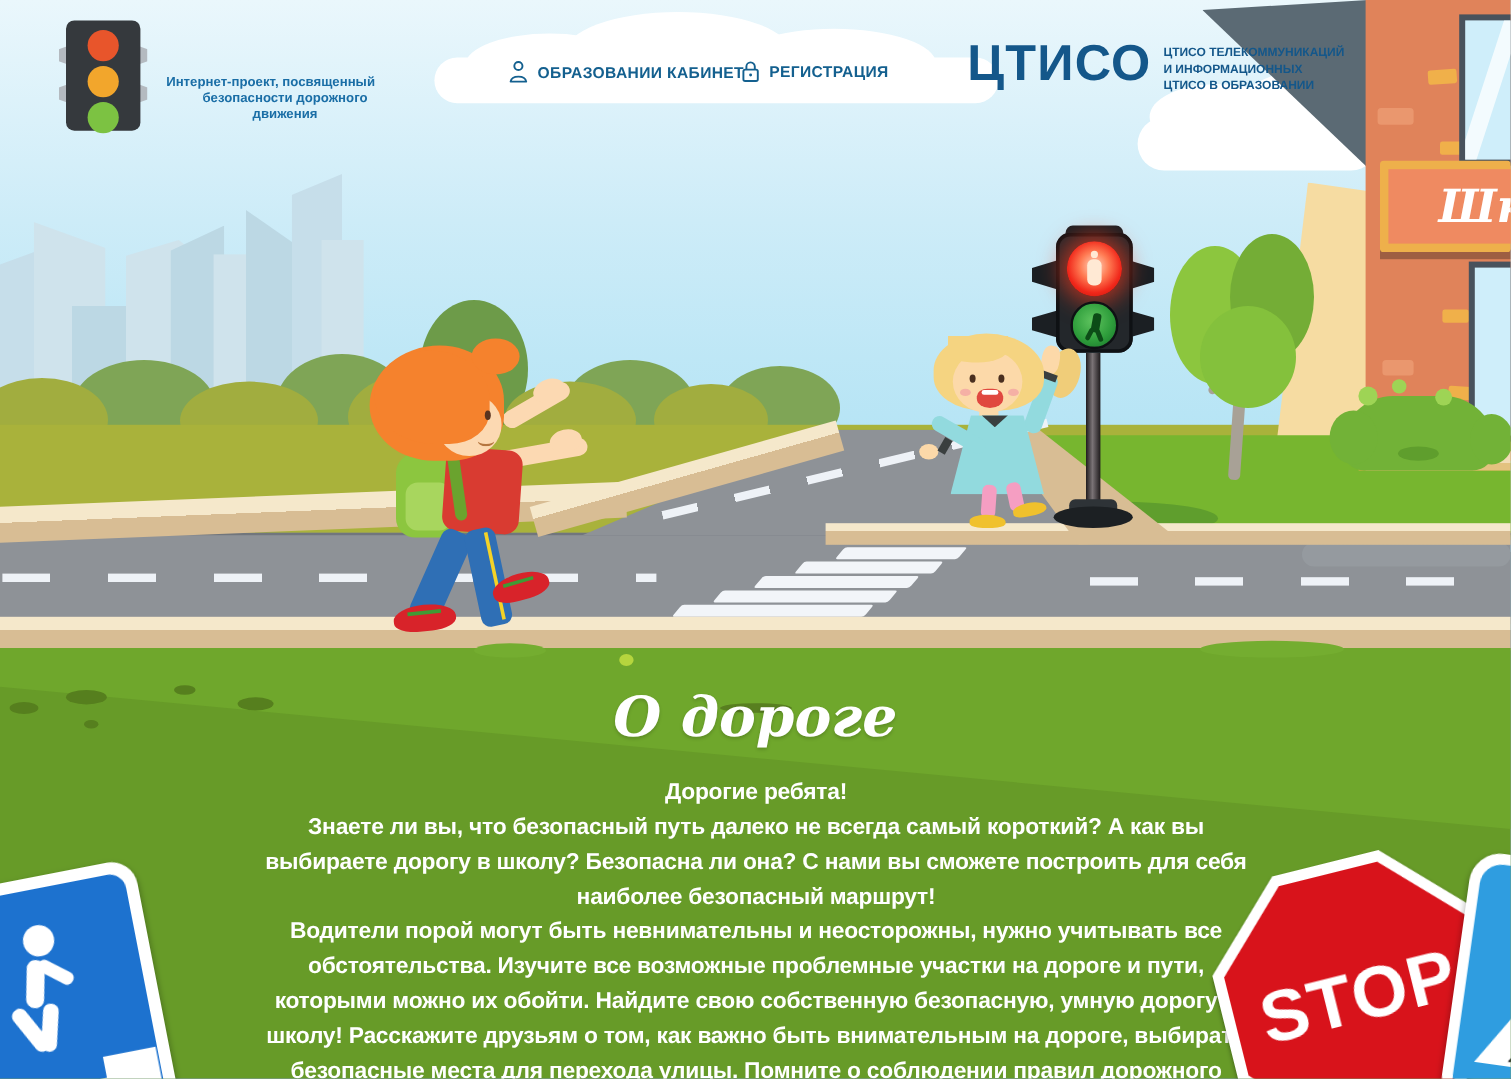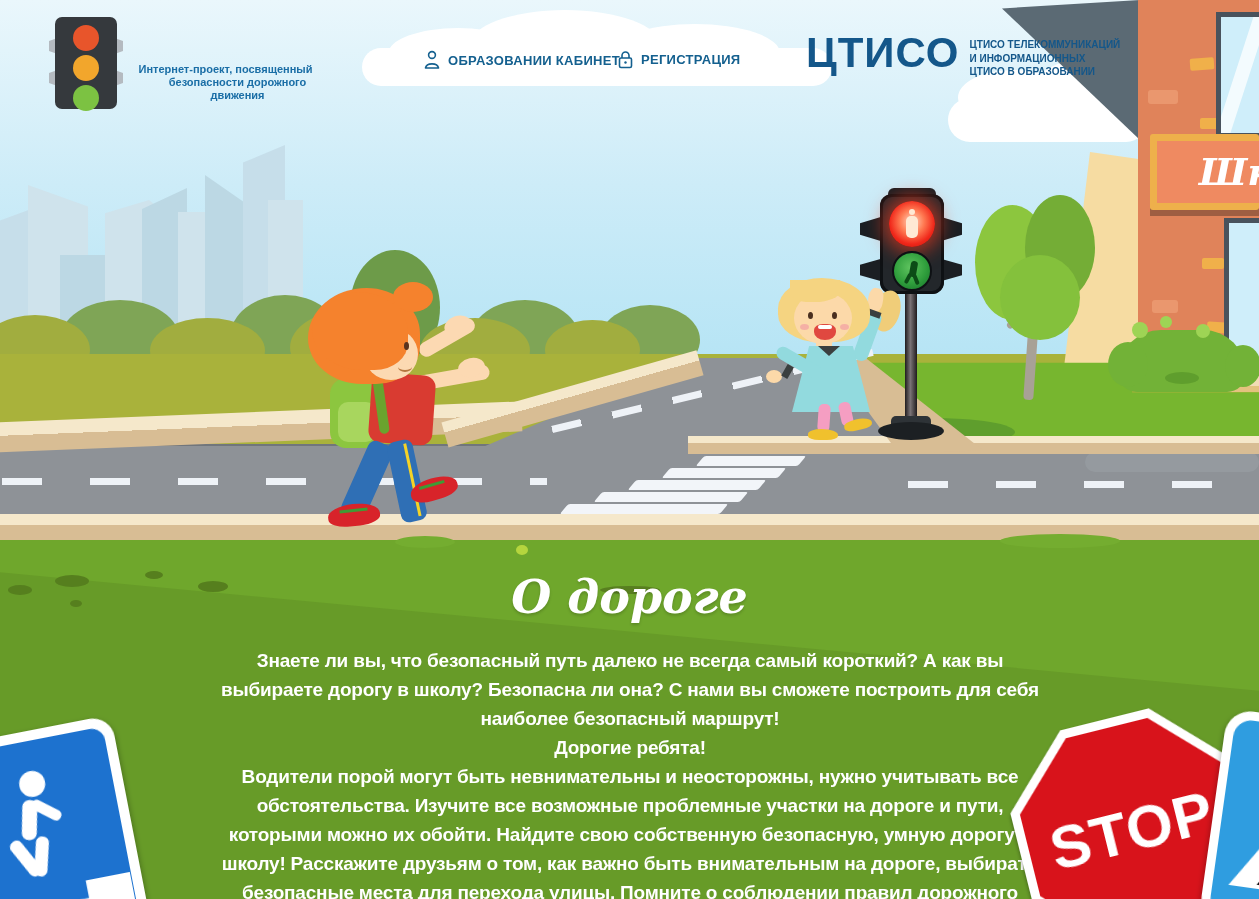--- a/index.html
+++ b/index.html
@@ -232,22 +232,22 @@
     <div class="abs ellipse" style="left:145px;top:31px;width:18px;height:8px;background:#567f1e;"></div>
     <div class="abs ellipse" style="left:198px;top:41px;width:30px;height:11px;background:#567f1e;"></div>
     <div class="abs ellipse" style="left:70px;top:60px;width:12px;height:7px;background:#567f1e;"></div>
     <div class="abs ellipse" style="left:600px;top:46px;width:60px;height:8px;background:#587f20;"></div>
     <div class="abs ellipse" style="left:516px;top:5px;width:12px;height:10px;background:#b5d53e;"></div>
     <div class="abs ellipse" style="left:395px;top:-4px;width:60px;height:12px;background:#74ad30;"></div>
     <div class="abs ellipse" style="left:1000px;top:-6px;width:120px;height:14px;background:#74ad30;"></div>
 
     <div class="abs about-title" style="left:0;top:30px;">О дороге</div>
     <div class="abs about-text" style="left:210px;top:106px;width:840px;">
+      <div>Дорогие ребята!</div>
       <div>Знаете ли вы, что безопасный путь далеко не всегда самый короткий? А как вы выбираете дорогу в школу? Безопасна ли она? С нами вы сможете построить для себя наиболее безопасный маршрут!</div>
-      <div>Дорогие ребята!</div>
       <div>Водители порой могут быть невнимательны и неосторожны, нужно учитывать все обстоятельства. Изучите все возможные проблемные участки на дороге и пути, которыми можно их обойти. Найдите свою собственную безопасную, умную дорогу в школу! Расскажите друзьям о том, как важно быть внимательным на дороге, выбирать безопасные места для перехода улицы. Помните о соблюдении правил дорожного движения.</div>
     </div>
   </div>
 
   <div class="abs" style="left:-100px;top:735px;width:235px;height:235px;transform:rotate(-11deg);filter:drop-shadow(0 3px 3px rgba(0,0,0,.35));">
     <div class="abs white" style="left:0;top:0;right:0;bottom:0;border-radius:22px;"></div>
     <div class="abs" style="left:10px;top:10px;right:10px;bottom:10px;background:#1d72cf;border-radius:14px;">
       <div class="abs ellipse white" style="left:122px;top:30px;width:26px;height:26px;"></div>
       <div class="abs white" style="left:118px;top:58px;width:15px;height:40px;border-radius:7px;transform:rotate(12deg);"></div>
       <div class="abs white" style="left:128px;top:66px;width:32px;height:11px;border-radius:5px;transform:rotate(38deg);"></div>

